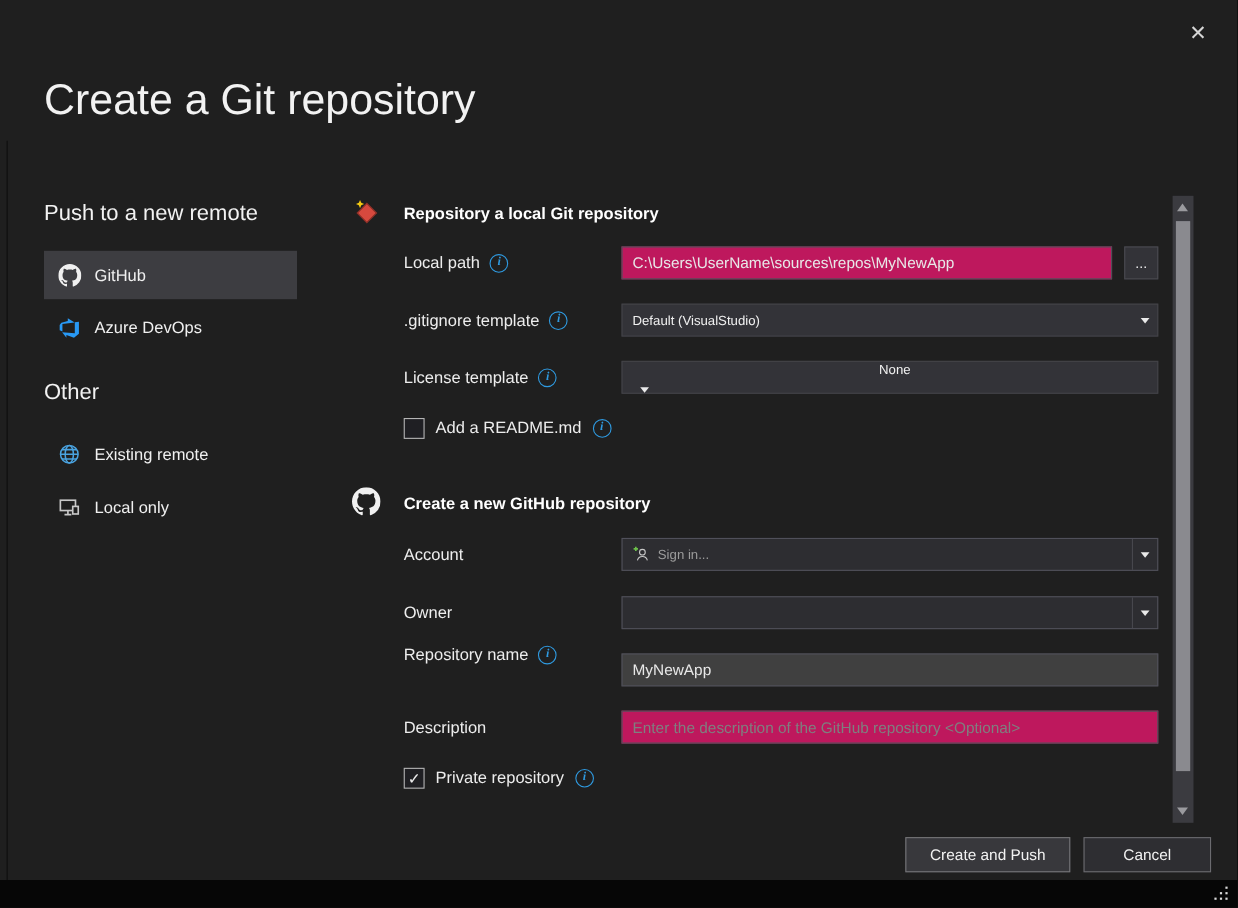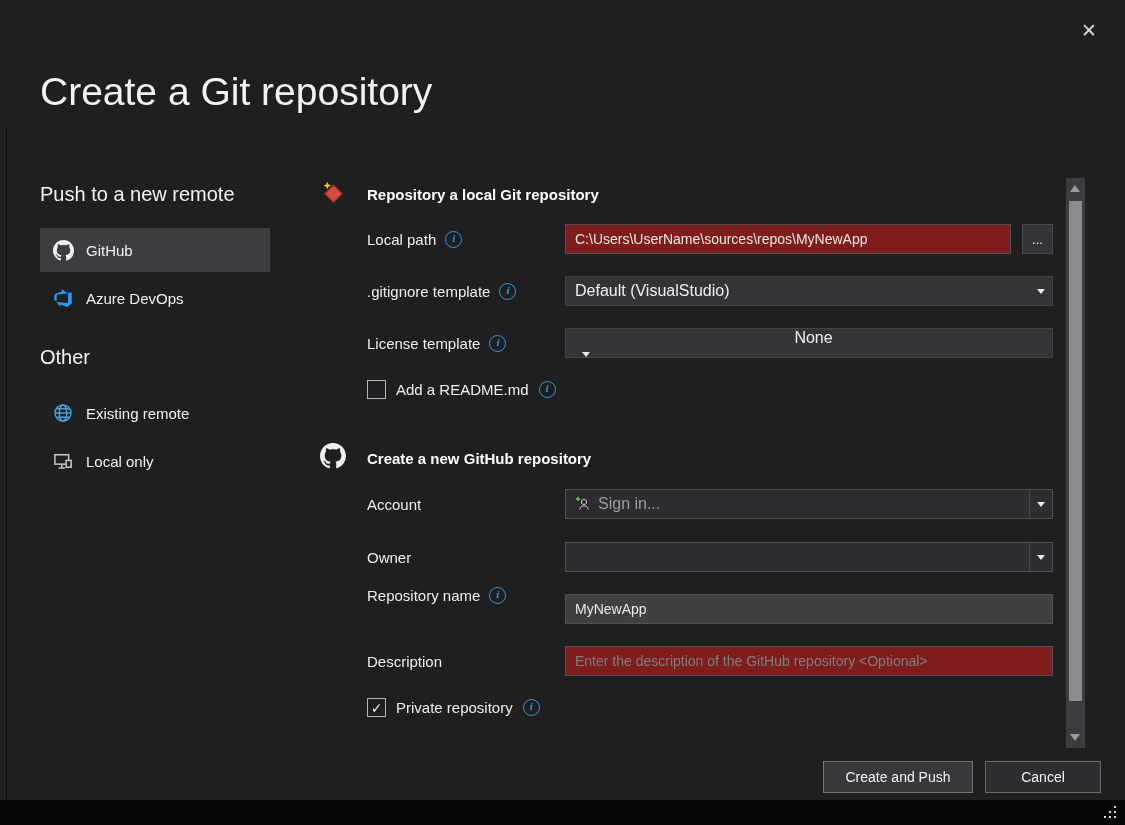--- a/index.html
+++ b/index.html
@@ -21,29 +21,29 @@
   .side-item .ic{display:flex;align-items:center;justify-content:center;width:22px;}
 
   
   .lbl{position:absolute;height:30px;display:flex;align-items:center;gap:9px;
     font-size:15px;color:#ededed;}
   .sec-head{position:absolute;font-size:15px;font-weight:bold;color:#ffffff;}
   .sec-icon{position:absolute;}
   .info{display:inline-block;width:17px;height:17px;border-radius:50%;
     border:1.5px solid #2f9ae0;color:#2f9ae0;box-sizing:border-box;
     font:italic bold 11px/13px "Liberation Serif", serif;text-align:center;}
-  .txt{position:absolute;height:30px;background:#7f1d1d;border:1px solid #50505a;
+  .txt{position:absolute;height:30px;background:#be185d;border:1px solid #50505a;
     color:#e8e8e8;font-size:14px;padding:0 9px;box-sizing:border-box;outline:none;
     font-family:"Liberation Sans", sans-serif;}
   .txt::placeholder{color:#7f7f7f;opacity:1;}
   .browse-btn{position:absolute;left:1022px;top:224px;width:31px;height:30px;background:#333338;
     border:1px solid #4a4a50;color:#f0f0f0;display:flex;align-items:center;justify-content:center;
     font-size:13px;box-sizing:border-box;}
   .combo{position:absolute;height:30px;background:#333338;border:1px solid #434348;
-    display:flex;align-items:center;box-sizing:border-box;color:#f0f0f0;font-size:16px;
+    display:flex;align-items:center;box-sizing:border-box;color:#f0f0f0;font-size:12px;
     padding-left:9px;}
   .combo.dark{background:#2d2d31;border-color:#50505a;}
   .combo .spacer{flex:1;}
   .combo .ddzone{width:22px;align-self:stretch;display:flex;align-items:center;justify-content:center;}
   .combo.split .ddzone{border-left:1px solid #47474d;}
   .dd-arrow{width:0;height:0;border-left:4px solid transparent;border-right:4px solid transparent;
     border-top:5px solid #eaeaea;}
   .ghost{color:#9b9b9b;}
   .signin-ic{display:flex;align-items:center;margin-right:7px;}
 

